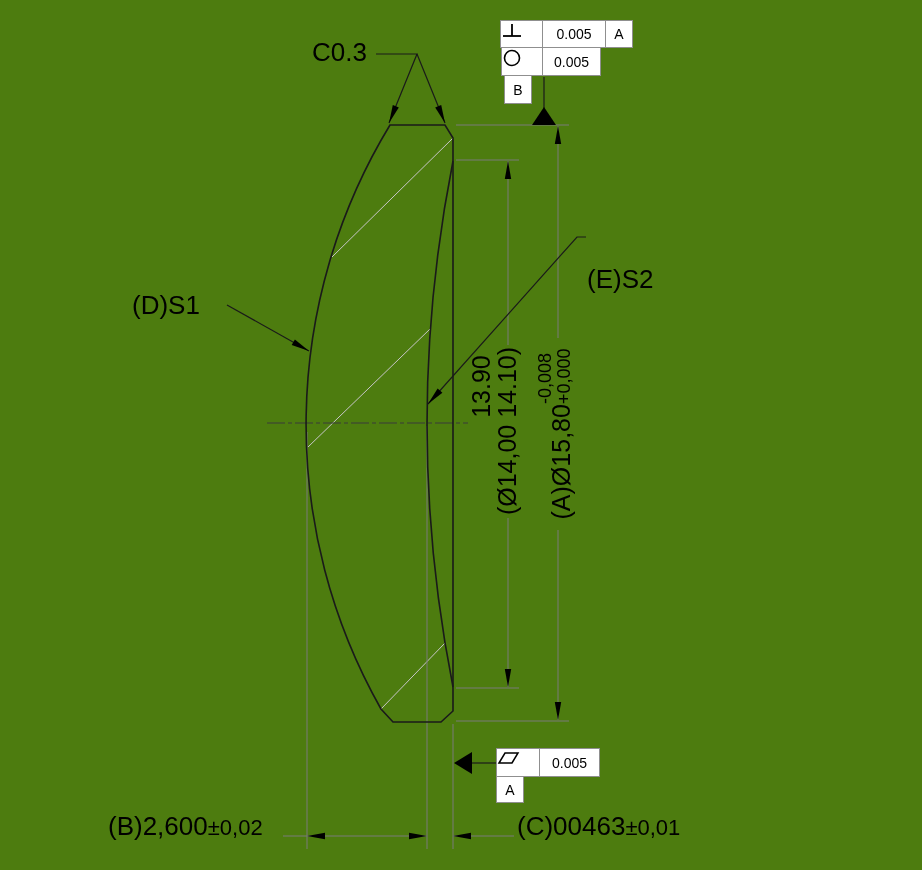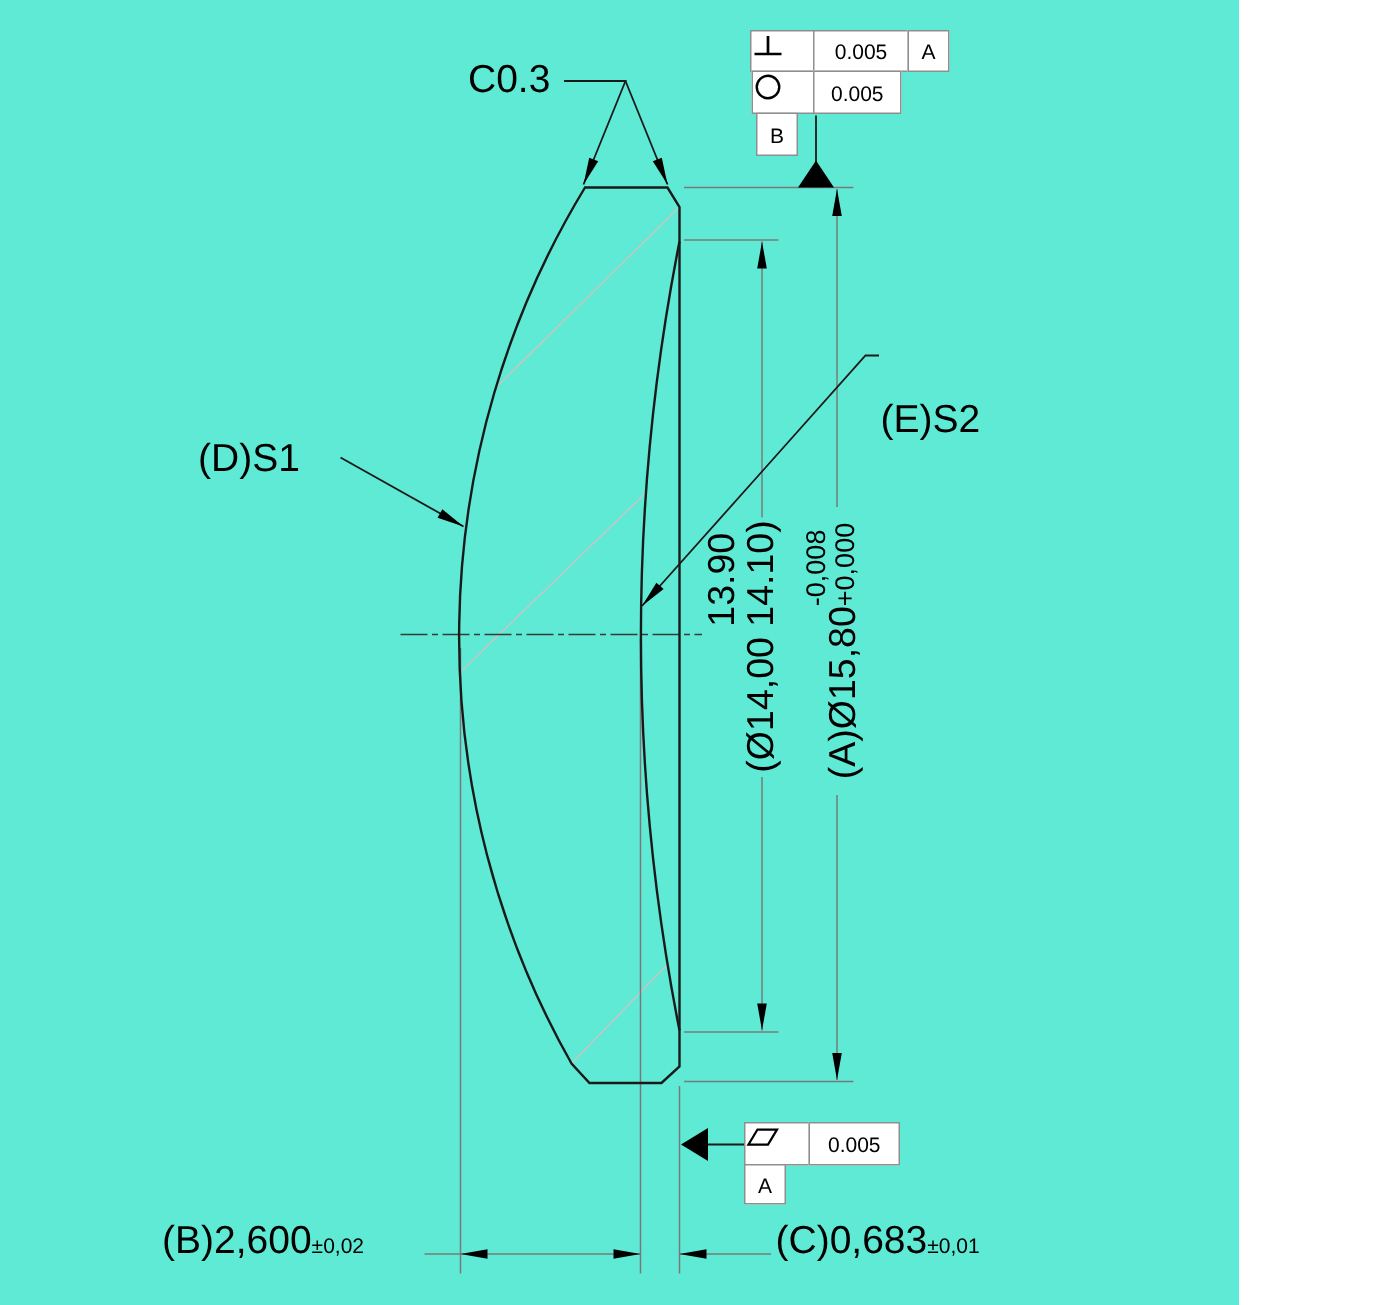--- a/index.html
+++ b/index.html
@@ -1,20 +1,20 @@
 <!DOCTYPE html>
 <html><head>
 <meta charset="utf-8">
 <style>
   html,body{margin:0;padding:0;background:#ffffff;}
   body{font-family:"Liberation Sans", sans-serif; color:#000;}
-  #stage{position:relative;width:826px;height:870px;background:#5eead4;overflow:hidden;}
+  #stage{position:relative;width:922px;height:870px;background:#4d7c0f;overflow:hidden;}
   #stage svg{position:absolute;left:0;top:0;}
   .lbl{position:absolute;font-size:26px;line-height:1.1;white-space:nowrap;color:#000;}
-  .small-tol{font-size:14px;}
+  .small-tol{font-size:22px;}
   
   .rot-anchor{position:absolute;width:0;height:0;}
   .rot-text{position:absolute;left:0;top:0;transform:translate(-50%,-50%) rotate(-90deg);white-space:nowrap;font-size:25px;}
   .stack{display:inline-block;vertical-align:baseline;text-align:left;line-height:1.04;}
   .stack div{display:block;}
   .stack-small{font-size:18px;line-height:1.05;vertical-align:1px;}
   
   .fcf-cell{position:absolute;box-sizing:border-box;border:1px solid #8f8f8f;background:#fff;
             display:flex;align-items:center;justify-content:center;font-size:14px;}
   .sym-svg{display:block;}
@@ -88,21 +88,21 @@
 
   <div class="lbl" style="left:132px;top:291px;">(D)S1</div>
 
   <div class="lbl" style="left:587px;top:224px;margin-top:41px;">(E)S2</div>
 
   <div class="lbl" style="left:108px;top:812px;">
     <span>(B)2,600</span><span class="small-tol">±0,02</span>
   </div>
 
   <div class="lbl" style="left:517px;top:812px;">
-    <span>(C)0,683</span><span class="small-tol">±0,01</span>
+    <span>(C)00463</span><span class="small-tol">±0,01</span>
   </div>
 
   <div class="rot-anchor" style="left:495px;top:431px;">
     <div class="rot-text">
       <span>(Ø14,00 </span><span class="stack"><div>13.90</div><div>14.10</div></span><span>)</span>
     </div>
   </div>
 
   <div class="rot-anchor" style="left:556px;top:434px;">
     <div class="rot-text">

